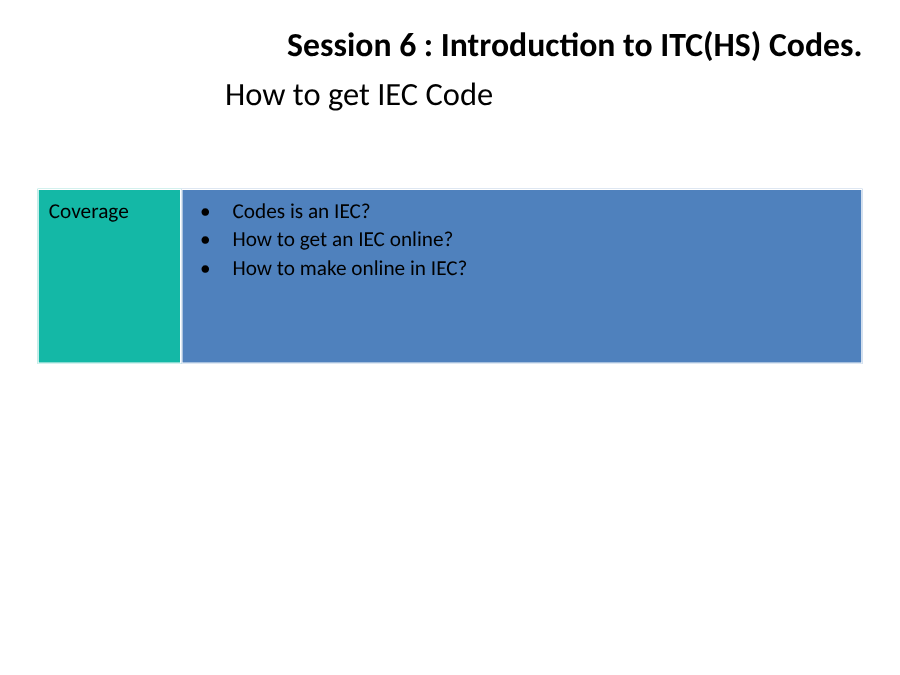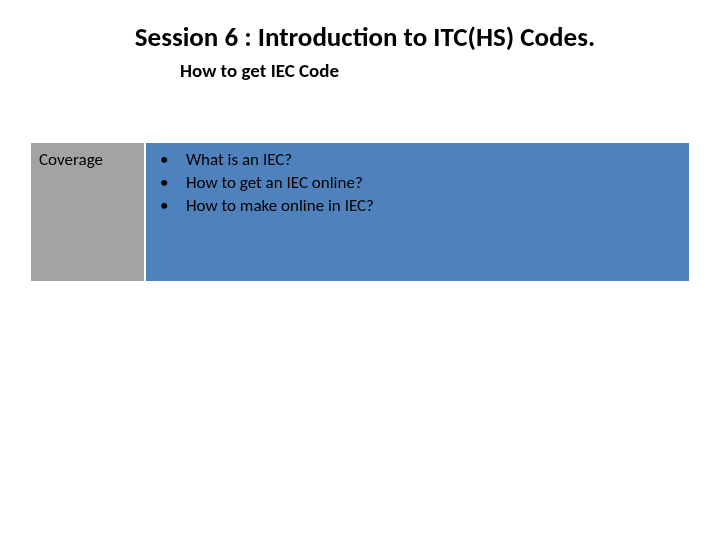--- a/index.html
+++ b/index.html
@@ -11,40 +11,40 @@
       width: 720px;
       height: 540px;
       font-family: Calibri, 'Segoe UI', Arial, sans-serif;
       background: #fff;
       padding: 20px 30px;
     }
     .title {
       font-size: 27px;
       font-weight: bold;
       color: #000;
-      text-align: center;
+      text-align: right;
       margin-bottom: 6px;
       padding-left: 10px;
     }
     .subtitle {
-      font-size: 19px;
-      font-weight: bold;
+      font-size: 26px;
+      font-weight: normal;
       color: #000;
       text-align: left;
       padding-left: 150px;
       margin-bottom: 60px;
     }
     .content-table {
       display: flex;
       width: 100%;
       border-collapse: collapse;
     }
     .label-cell {
       width: 115px;
-      background: #a3a3a3;
+      background: #14b8a6;
       border: 1px solid #fff;
       padding: 6px 8px;
       font-size: 17px;
       color: #000;
       vertical-align: top;
     }
     .content-cell {
       flex: 1;
       background: #4f81bd;
       border: 1px solid #fff;
@@ -76,21 +76,21 @@
 
 <div class="title">Session 6 : Introduction to ITC(HS) Codes.</div>
 <div class="subtitle">How to get IEC Code</div>
 
 <div class="content-table">
   <div class="label-cell">Coverage</div>
   <div class="content-cell">
     <ul class="bullet-list">
       <li class="bullet-item">
         <span class="bullet-marker">•</span>
-        <span class="bullet-text">What is an IEC?</span>
+        <span class="bullet-text">Codes is an IEC?</span>
       </li>
       <li class="bullet-item">
         <span class="bullet-marker">•</span>
         <span class="bullet-text">How to get an IEC online?</span>
       </li>
       <li class="bullet-item">
         <span class="bullet-marker">•</span>
         <span class="bullet-text">How to make online in IEC?</span>
       </li>
     </ul>

